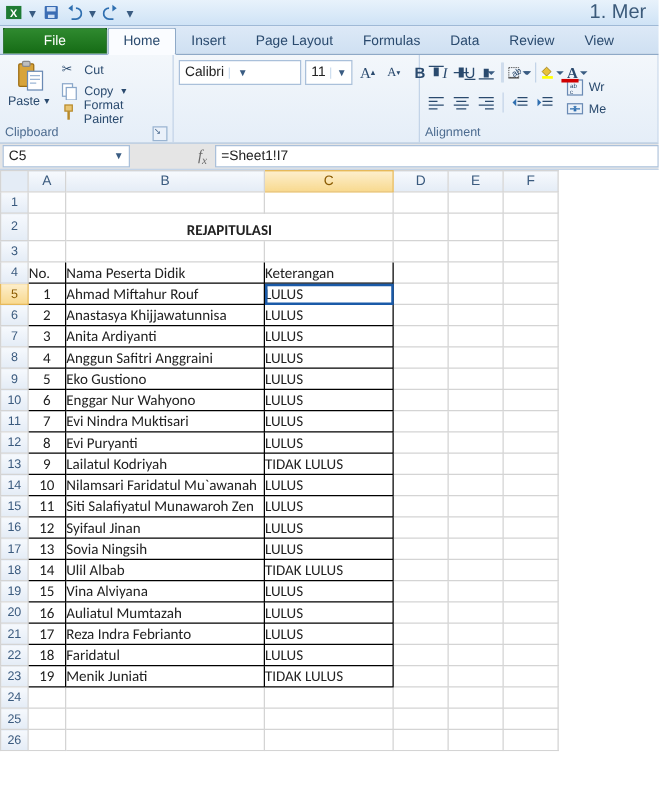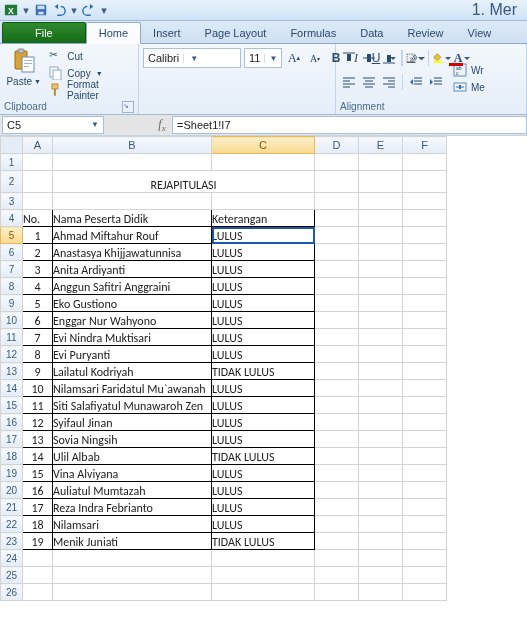--- a/index.html
+++ b/index.html
@@ -38,21 +38,21 @@
   .fx-ic{width:20px;text-align:center;font-style:italic;color:#6a6a6a;font-family:"Times New Roman",serif;font-size:12px}
   .formula{flex:1;background:#fff;border:1px solid #aac0da;height:16px;line-height:16px;padding:0 4px}
   .sheet{overflow:hidden}
   table.grid{border-collapse:collapse;table-layout:fixed;font-size:11px}
   table.grid th,table.grid td{border:1px solid #d4d4d4;padding:0;height:17px;box-sizing:border-box;overflow:hidden;white-space:nowrap}
   th.colh{background:linear-gradient(#f6f9fd,#e4ecf6);color:#3a5a7e;font-weight:normal;text-align:center;height:18px;border:1px solid #b9cce2}
   th.rowh{background:linear-gradient(#f6f9fd,#e4ecf6);color:#3a5a7e;font-weight:normal;text-align:center;width:22px;border:1px solid #b9cce2;font-size:10px}
   th.corner{background:#e4ecf6;border:1px solid #b9cce2}
   th.colh.sel,th.rowh.sel{background:linear-gradient(#fdeecb,#f8d98e);color:#8a5a00;border-color:#e6b95b}
   td.cell{font-family:Calibri,Arial,sans-serif;font-size:12px;padding:0 3px;vertical-align:bottom}
-  td.cell.title{font-weight:normal;text-align:center}
+  td.cell.title{font-weight:bold;text-align:center}
   td.cell.num{text-align:center}
   td.bord{border:1px solid #000!important}
   td.sel{outline:2px solid #1a5aa8;outline-offset:-2px}
   .tall{height:22px!important}
 </style>
 </head>
 <body>
 
 <div class="titlebar">
   <span class="tb-icon">
@@ -500,21 +500,21 @@
           <td class="cell bord num">17</td>
           <td class="cell bord">Reza Indra Febrianto</td>
           <td class="cell bord">LULUS</td>
           <td class="cell"></td>
           <td class="cell"></td>
           <td class="cell"></td>
         </tr>
         <tr>
           <th class="rowh">22</th>
           <td class="cell bord num">18</td>
-          <td class="cell bord">Nilamsari</td>
+          <td class="cell bord">Faridatul</td>
           <td class="cell bord">LULUS</td>
           <td class="cell"></td>
           <td class="cell"></td>
           <td class="cell"></td>
         </tr>
         <tr>
           <th class="rowh">23</th>
           <td class="cell bord num">19</td>
           <td class="cell bord">Menik Juniati</td>
           <td class="cell bord">TIDAK LULUS</td>

